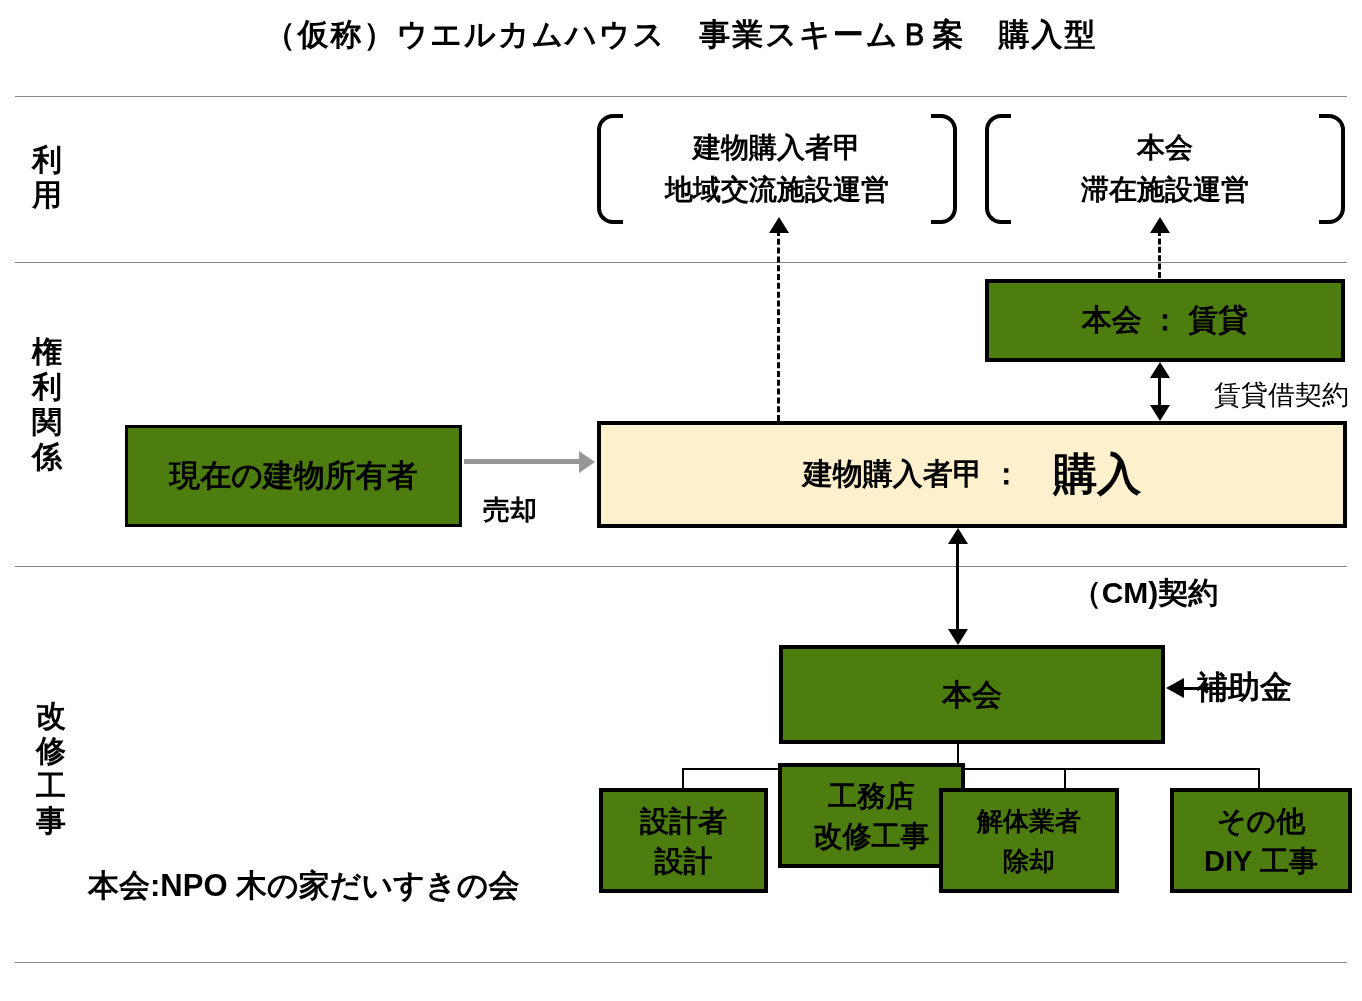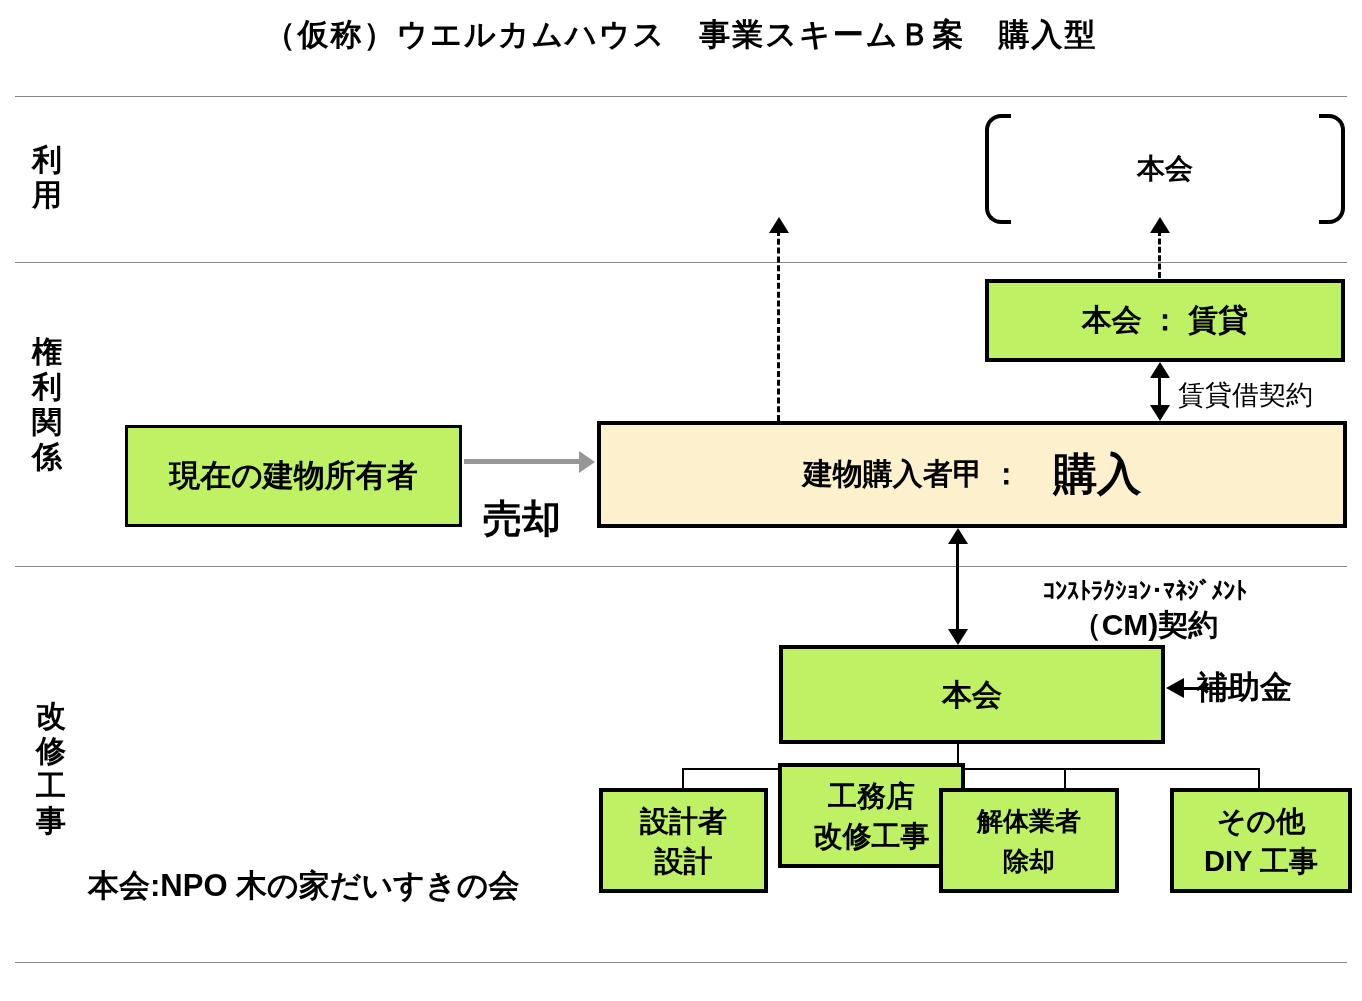--- a/index.html
+++ b/index.html
@@ -3,21 +3,21 @@
 <meta charset="utf-8">
 <style>
   html,body{margin:0;padding:0;background:#fff;}
   #stage{position:relative;width:1362px;height:1001px;background:#fff;
          font-family:"Liberation Sans",sans-serif;color:#000;overflow:hidden;}
   .title{position:absolute;top:14px;left:0;width:100%;text-align:center;
          font-size:31px;font-weight:bold;letter-spacing:2px;}
   .sep{position:absolute;left:15px;width:1332px;height:0;border-top:1px solid #888;}
   .vlabel{position:absolute;font-weight:bold;font-size:30px;width:38px;line-height:35px;
           word-break:break-all;text-align:center;}
-  .box{position:absolute;border:3px solid #000;background:#bef264;display:flex;
+  .box{position:absolute;border:3px solid #000;background:#4d7c0f;display:flex;
        flex-direction:column;align-items:center;justify-content:center;
        font-weight:bold;text-align:center;}
   .box.thick{border-width:4px;}
   .grp{position:absolute;display:flex;align-items:center;justify-content:center;}
   .brk{position:absolute;top:0;bottom:0;width:22px;}
   .brk.l{left:0;border-left:4px solid #000;border-top:4px solid #000;
          border-bottom:4px solid #000;border-radius:16px 0 0 16px;}
   .brk.r{right:0;border-right:4px solid #000;border-top:4px solid #000;
          border-bottom:4px solid #000;border-radius:0 16px 16px 0;}
   .grp .txt{font-weight:bold;font-size:28px;line-height:42px;text-align:center;}
@@ -33,22 +33,22 @@
   .dbl-arrow .shaft{position:absolute;left:8px;top:12px;bottom:12px;width:3px;background:#000;}
   .h-arrow{position:absolute;}
   .sale-shaft{position:absolute;left:0;right:13px;top:8px;height:5px;background:#979797;}
   .tri-right{position:absolute;right:0;top:0;width:0;height:0;
           border-top:11px solid transparent;border-bottom:11px solid transparent;
           border-left:16px solid #979797;}
   .sub-shaft{position:absolute;left:15px;right:0;top:9px;height:3px;background:#000;}
   .tri-left{position:absolute;left:0;top:0;width:0;height:0;
           border-top:10px solid transparent;border-bottom:10px solid transparent;
           border-right:18px solid #000;}
-  .lbl{position:absolute;font-weight:bold;font-size:39px;white-space:nowrap;}
-  .lbl.serif{font-family:"Liberation Serif",serif;font-weight:normal;font-size:27px;}
+  .lbl{position:absolute;font-weight:bold;font-size:27px;white-space:nowrap;}
+  .lbl.serif{font-family:"Liberation Serif",serif;font-weight:normal;font-size:27px;margin-left:36px;}
   .cm-lbl{position:absolute;left:975px;top:575px;width:340px;text-align:center;
           font-weight:bold;white-space:nowrap;}
   .cm-lbl .l1{font-size:24px;line-height:32px;}
   .cm-lbl .l2{font-size:30px;line-height:36px;}
   .conn{position:absolute;background:#000;}
   .footnote{position:absolute;left:88px;top:865px;font-size:31px;font-weight:bold;}
 </style>
 </head>
 <body>
 
@@ -58,25 +58,34 @@
 
   <div class="sep" style="top:96px"></div>
   <div class="sep" style="top:262px"></div>
   <div class="sep" style="top:566px"></div>
   <div class="sep" style="top:962px"></div>
 
   <div class="vlabel" style="left:28px;top:142px">利用</div>
   <div class="vlabel" style="left:28px;top:334px">権利関係</div>
   <div class="vlabel" style="left:32px;top:698px">改修工事</div>
 
+  <div class="grp" style="left:597px;top:114px;width:360px;height:110px">
+    <span class="brk l"></span>
+    <div class="txt">
+      <div>建物購入者甲</div>
+      <div>地域交流施設運営</div>
+    </div>
+    <span class="brk r"></span>
+  </div>
 
   <div class="grp" style="left:985px;top:114px;width:360px;height:110px">
     <span class="brk l"></span>
     <div class="txt">
       <div>本会</div>
+      <div>滞在施設運営</div>
     </div>
     <span class="brk r"></span>
   </div>
 
   <div class="dash-arrow" style="left:769px;top:217px;height:204px">
     <span class="tri-up"></span>
     <span class="shaft"></span>
   </div>
   <div class="dash-arrow" style="left:1150px;top:217px;height:61px">
     <span class="tri-up"></span>
@@ -105,21 +114,20 @@
     <span style="font-size:44px;color:#000000">購入</span>
   </div>
 
   <div class="dbl-arrow" style="left:948px;top:528px;height:117px">
     <span class="tri-up"></span>
     <span class="shaft"></span>
     <span class="tri-down"></span>
   </div>
 
   <div class="cm-lbl">
-    <div class="l1">ｺﾝｽﾄﾗｸｼｮﾝ･ﾏﾈｼﾞﾒﾝﾄ</div>
     <div class="l2">（CM)契約</div>
   </div>
 
   <div class="box thick" style="left:779px;top:645px;width:378px;height:91px;font-size:30px;line-height:40px">
     <div>本会</div>
   </div>
 
   <div class="h-arrow" style="left:1166px;top:678px;width:70px;height:20px">
     <span class="tri-left"></span>
     <span class="sub-shaft"></span>

